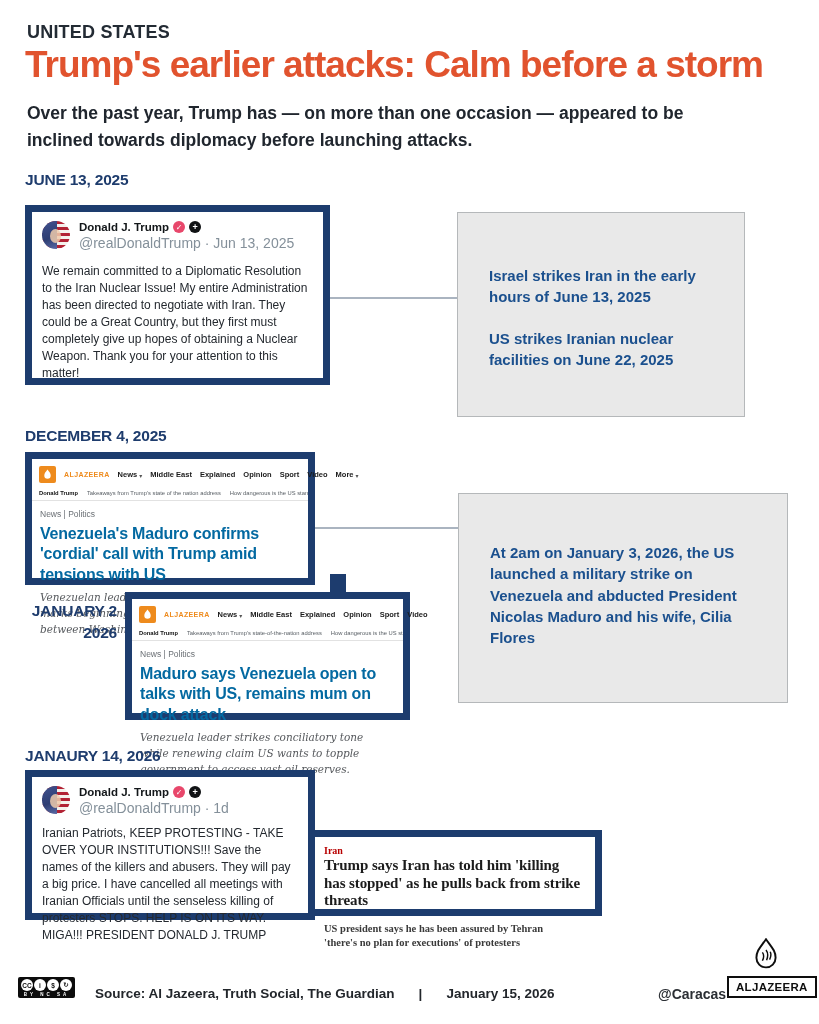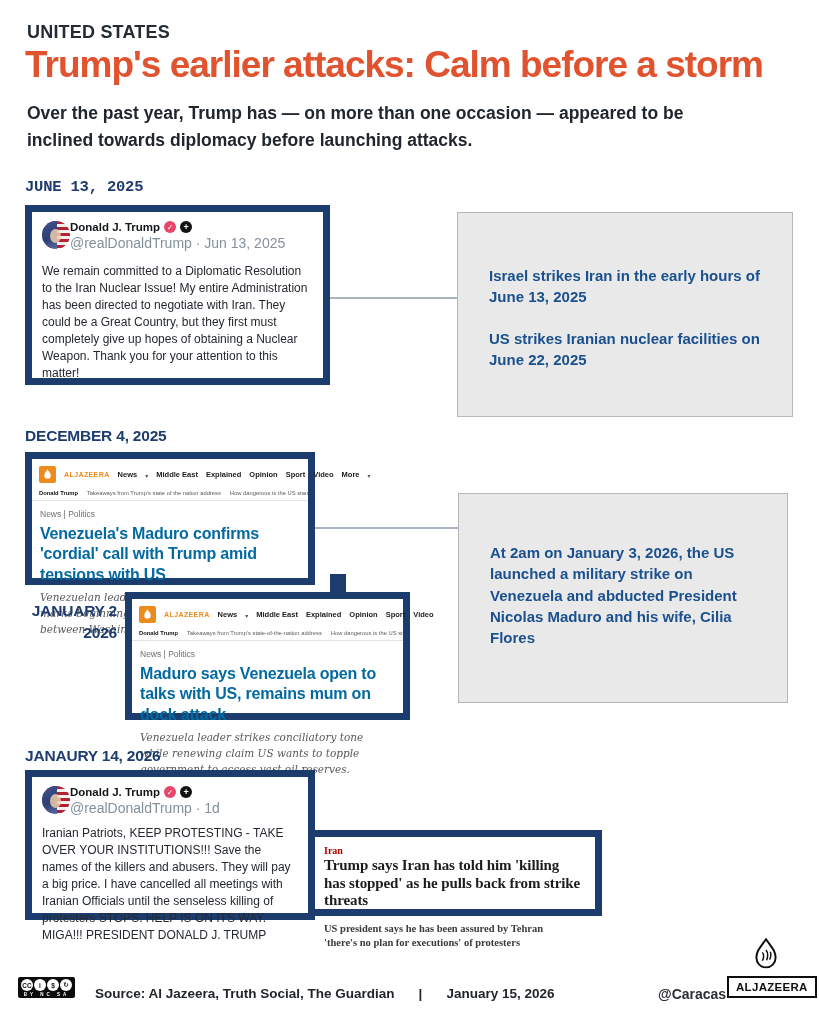--- a/index.html
+++ b/index.html
@@ -14,21 +14,21 @@
 
   
   .tl-label{font-size:15.5px;font-weight:800;color:#1e3c6d;letter-spacing:-.2px;}
 
   
   .card-navy{border:7px solid #1d3c6e;background:#fff;}
   .connector{background:#aab4c0;height:2px;}
   .v-bridge{background:#1d3c6e;}
 
   
-  .tweet-head{display:flex;align-items:flex-start;padding:9px 10px 0 10px;}
+  .tweet-head{display:flex;align-items:flex-start;gap:9px;padding:9px 10px 0 10px;}
   .avatar{width:28px;height:28px;border-radius:50%;overflow:hidden;position:relative;flex:0 0 auto;
           background:repeating-linear-gradient(180deg,#b22234 0 3px,#f4f1ec 3px 6px);}
   .avatar::before{content:"";position:absolute;left:0;top:0;width:52%;height:100%;
           background:linear-gradient(160deg,#41518e 0%,#2d3e73 60%,#5b6aa5 100%);}
   .avatar::after{content:"";position:absolute;left:8px;top:8px;width:11px;height:14px;border-radius:50%;
           background:rgba(238,203,173,.85);}
   .tw-name{font-size:11.5px;font-weight:700;color:#121619;display:flex;align-items:center;gap:4px;}
   .badge-check{width:12px;height:12px;border-radius:50%;background:#e8476b;color:#fff;font-size:8px;
           font-weight:700;display:inline-flex;align-items:center;justify-content:center;}
   .badge-plus{width:12px;height:12px;border-radius:50%;background:#101214;color:#fff;font-size:9px;
@@ -38,21 +38,21 @@
 
   
   .info-box{background:#e9e9e9;border:1px solid #b5b8ba;}
   .info-text{font-size:15px;font-weight:700;color:#1b508e;line-height:1.42;}
 
   
   .aj-nav{display:flex;align-items:center;gap:8px;padding:7px 7px 5px 7px;}
   .aj-logo{width:17px;height:17px;background:#ee8b1d;border-radius:2px;display:flex;
            align-items:center;justify-content:center;flex:0 0 auto;}
   .aj-brand{font-size:7px;font-weight:800;color:#ee8b1d;letter-spacing:.4px;}
-  .aj-navitem{font-size:7.5px;font-weight:700;color:#1a1a1a;white-space:nowrap;display:flex;align-items:flex-end;gap:8px;}
+  .aj-navitem{font-size:7.5px;font-weight:700;color:#1a1a1a;white-space:nowrap;display:flex;align-items:flex-end;gap:2px;}
   .aj-caret{font-size:6px;color:#555;}
   .aj-trend{display:flex;gap:9px;align-items:center;padding:2px 7px 4px 7px;border-bottom:1px solid #e2e2e2;
             white-space:nowrap;overflow:hidden;}
   .aj-trend-label{font-size:5.8px;font-weight:800;color:#101010;}
   .aj-trend-item{font-size:5.8px;color:#5a6066;}
   .aj-breadcrumb{font-size:8.5px;color:#6b7075;padding:8px 8px 0 8px;}
   .aj-headline{font-size:16px;font-weight:700;color:#0369a1;line-height:1.28;padding:5px 8px 0 8px;
                letter-spacing:-.2px;}
   .aj-standfirst{font-family:"DejaVu Serif","Liberation Serif",serif;font-style:italic;font-size:10.5px;
                  color:#55585c;line-height:1.5;padding:5px 8px 0 8px;}
@@ -78,40 +78,40 @@
 </style>
 </head>
 <body>
 
 <div id="canvas">
 
   <div class="abs kicker" style="left:27px;top:22px;">UNITED STATES</div>
   <div class="abs subtitle" style="left:27px;top:100px;width:680px;">Over the past year, Trump has — on more than one occasion — appeared to be inclined towards diplomacy before launching attacks.</div>
   <div class="abs title" style="left:25px;top:44px;">Trump's earlier attacks: Calm before a storm</div>
 
-  <div class="abs tl-label" style="left:25px;top:178px;font-family:Liberation Mono, monospace;">JUNE 13, 2025</div>
+  <div class="abs tl-label" style="left:25px;top:171px;">JUNE 13, 2025</div>
 
   <div class="abs card-navy" style="left:25px;top:205px;width:305px;height:180px;">
     <div class="tweet-head">
       <div class="avatar"></div>
       <div>
         <div class="tw-name">
           <span>Donald J. Trump</span>
           <span class="badge-check">✓</span>
           <span class="badge-plus">+</span>
         </div>
         <div class="tw-handle">@realDonaldTrump · Jun 13, 2025</div>
       </div>
     </div>
     <div class="tw-text" style="margin-top:12px;">We remain committed to a Diplomatic Resolution to the Iran Nuclear Issue! My entire Administration has been directed to negotiate with Iran. They could be a Great Country, but they first must completely give up hopes of obtaining a Nuclear Weapon. Thank you for your attention to this matter!</div>
   </div>
 
   <div class="abs connector" style="left:330px;top:297px;width:127px;"></div>
 
-  <div class="abs info-box" style="left:457px;top:212px;width:336px;height:205px;">
+  <div class="abs info-box" style="left:457px;top:212px;width:288px;height:205px;">
     <div class="info-text" style="margin:52px 30px 0 31px;">Israel strikes Iran in the early hours of June 13, 2025</div>
     <div class="info-text" style="margin:20px 30px 0 31px;">US strikes Iranian nuclear facilities on June 22, 2025</div>
   </div>
 
   <div class="abs tl-label" style="left:25px;top:427px;">DECEMBER 4, 2025</div>
 
   <div class="abs card-navy" style="left:25px;top:452px;width:290px;height:133px;">
     <div class="aj-nav">
       <span class="aj-logo">
         <svg width="11" height="12" viewBox="0 0 24 26">

